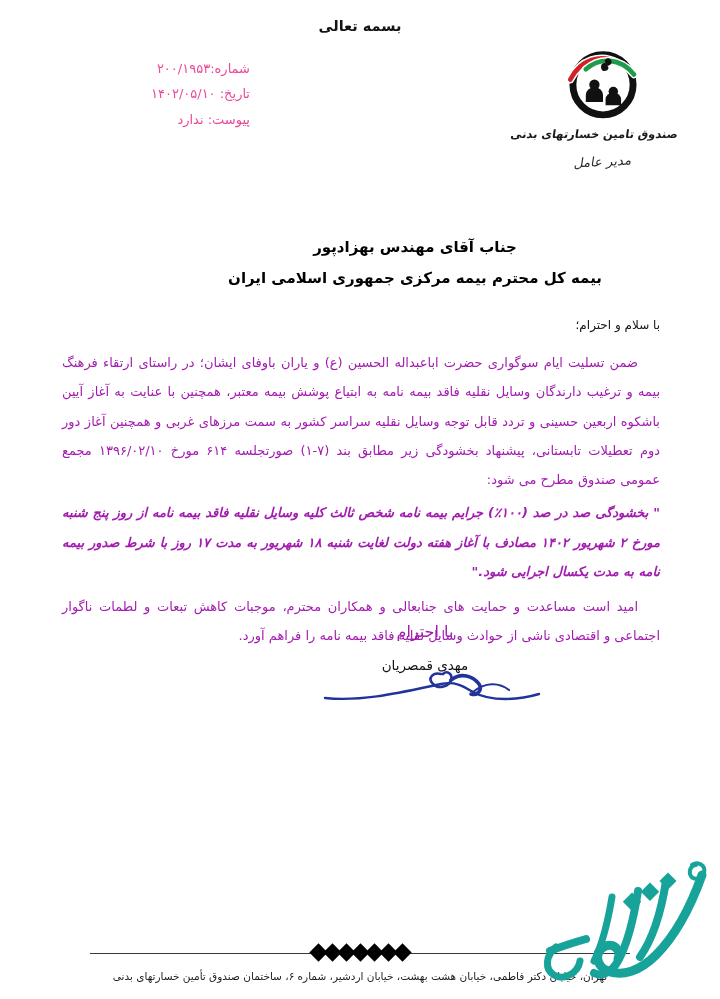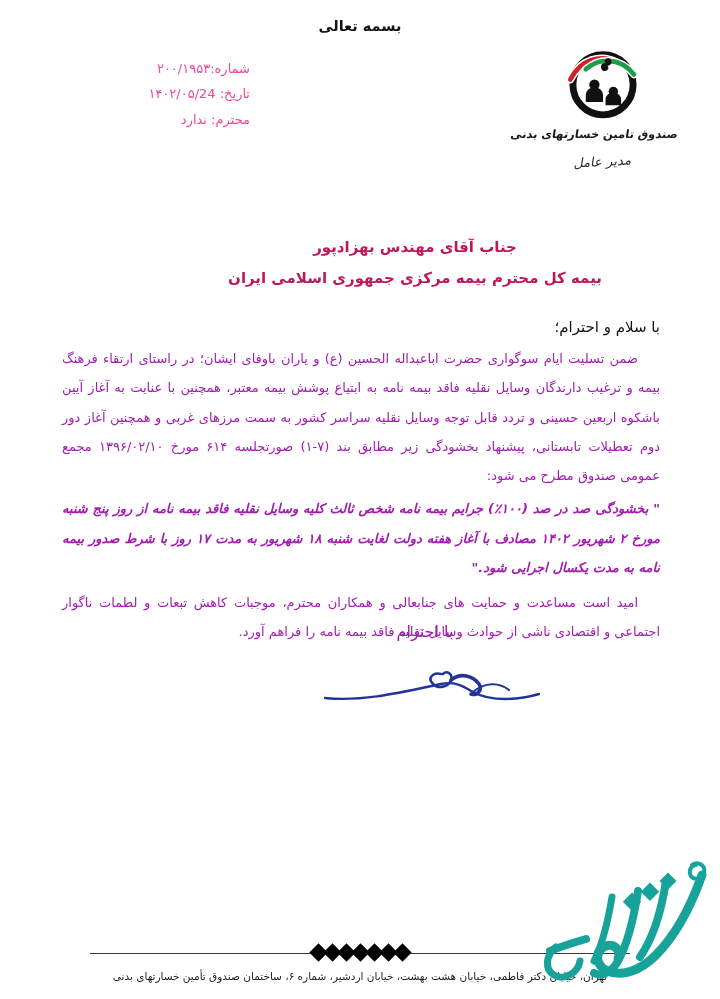--- a/index.html
+++ b/index.html
@@ -85,37 +85,37 @@
     position: absolute;
     top: 232px;
     right: 60px;
     left: 170px;
     text-align: center;
     direction: rtl;
   }
   .addressee-line {
     font-size: 15px;
     font-weight: bold;
-    color: #be185d;
+    color: #000000;
     line-height: 2.05;
   }
 
   
   .body-area {
     position: absolute;
     top: 318px;
     right: 60px;
     left: 62px;
     direction: rtl;
     text-align: justify;
   }
   .salutation {
-    font-size: 15px;
+    font-size: 12px;
     color: #141414;
-    margin-bottom: 8px;
+    margin-bottom: 16px;
     text-align: right;
   }
   .para {
     font-size: 13px;
     color: #a21caf;
     line-height: 2.25;
     text-align: justify;
     text-align-last: right;
     margin: 0 0 4px 0;
     text-indent: 22px;
@@ -222,22 +222,22 @@
 </style>
 </head>
 <body>
 
 <div class="page">
 
   <div class="basmala">بسمه تعالی</div>
 
   <div class="meta-block">
     <div class="meta-row">شماره:۲۰۰/۱۹۵۳</div>
-    <div class="meta-row">تاریخ: ۱۴۰۲/۰۵/24</div>
-    <div class="meta-row">محترم: ندارد</div>
+    <div class="meta-row">تاریخ: ۱۴۰۲/۰۵/۱۰</div>
+    <div class="meta-row">پیوست: ندارد</div>
   </div>
 
   <div class="logo-wrap">
     <svg class="emblem" viewBox="0 0 100 100">
       <circle cx="50" cy="52" r="35" fill="none" stroke="#111111" stroke-width="8"></circle>
       <path d="M12 46 C24 22, 48 16, 66 26" fill="none" stroke="#ffffff" stroke-width="9" stroke-linecap="round"></path>
       <path d="M12 46 C24 22, 48 16, 66 26" fill="none" stroke="#d42027" stroke-width="5.5" stroke-linecap="round"></path>
       <path d="M30 34 C46 20, 70 20, 86 40" fill="none" stroke="#ffffff" stroke-width="9" stroke-linecap="round"></path>
       <path d="M30 34 C46 20, 70 20, 86 40" fill="none" stroke="#1f9c4a" stroke-width="5.5" stroke-linecap="round"></path>
       <path d="M50 36 c-5 -5 -1 -11 3 -9 c-3 -4 3 -8 6 -4 c3 4 -1 7 -4 7 c3 2 1 7 -5 6 z" fill="#111111"></path>
@@ -257,20 +257,21 @@
 
   <div class="body-area">
     <div class="salutation">با سلام و احترام؛</div>
     <p class="para">ضمن تسلیت ایام سوگواری حضرت اباعبداله الحسین (ع) و یاران باوفای ایشان؛ در راستای ارتقاء فرهنگ بیمه و ترغیب دارندگان وسایل نقلیه فاقد بیمه نامه به ابتیاع پوشش بیمه معتبر، همچنین با عنایت به آغاز آیین باشکوه اربعین حسینی و تردد قابل توجه وسایل نقلیه سراسر کشور به سمت مرزهای غربی و همچنین آغاز دور دوم تعطیلات تابستانی، پیشنهاد بخشودگی زیر مطابق بند (۷-۱) صورتجلسه ۶۱۴ مورخ ۱۳۹۶/۰۲/۱۰ مجمع عمومی صندوق مطرح می شود:</p>
     <p class="para quote">" بخشودگی صد در صد (۱۰۰٪) جرایم بیمه نامه شخص ثالث کلیه وسایل نقلیه فاقد بیمه نامه از روز پنج شنبه مورخ ۲ شهریور ۱۴۰۲ مصادف با آغاز هفته دولت لغایت شنبه ۱۸ شهریور به مدت  ۱۷  روز با شرط صدور بیمه نامه به مدت یکسال اجرایی شود."</p>
     <p class="para closing">امید است مساعدت و حمایت های جنابعالی و همکاران محترم، موجبات کاهش تبعات و لطمات ناگوار اجتماعی و اقتصادی ناشی از حوادث وسایل نقلیه فاقد بیمه نامه را فراهم آورد.</p>
   </div>
 
   <div class="sign-block">
     <div class="sign-regards">با احترام</div>
+    <div class="sign-name">مهدی قمصریان</div>
     <svg class="sign-mark" viewBox="0 0 250 60">
       <path d="M2 46 C40 50, 80 40, 118 32 C132 29, 140 34, 150 40 C168 50, 196 48, 216 42" fill="none" stroke="#22339b" stroke-width="2.4" stroke-linecap="round"></path>
       <path d="M118 22 C110 20, 104 26, 110 32 C116 38, 126 34, 128 28 C130 22, 124 18, 120 22" fill="none" stroke="#22339b" stroke-width="2.6" stroke-linecap="round"></path>
       <path d="M128 28 C138 20, 150 24, 156 32 C160 38, 154 44, 148 42" fill="none" stroke="#22339b" stroke-width="3.6" stroke-linecap="round"></path>
       <path d="M150 40 C162 30, 176 30, 186 38" fill="none" stroke="#22339b" stroke-width="2.2" stroke-linecap="round"></path>
     </svg>
   </div>
 
   <svg class="watermark" viewBox="0 0 200 140">
     <g fill="none" stroke="#17a39a" stroke-linecap="round" stroke-linejoin="round">

